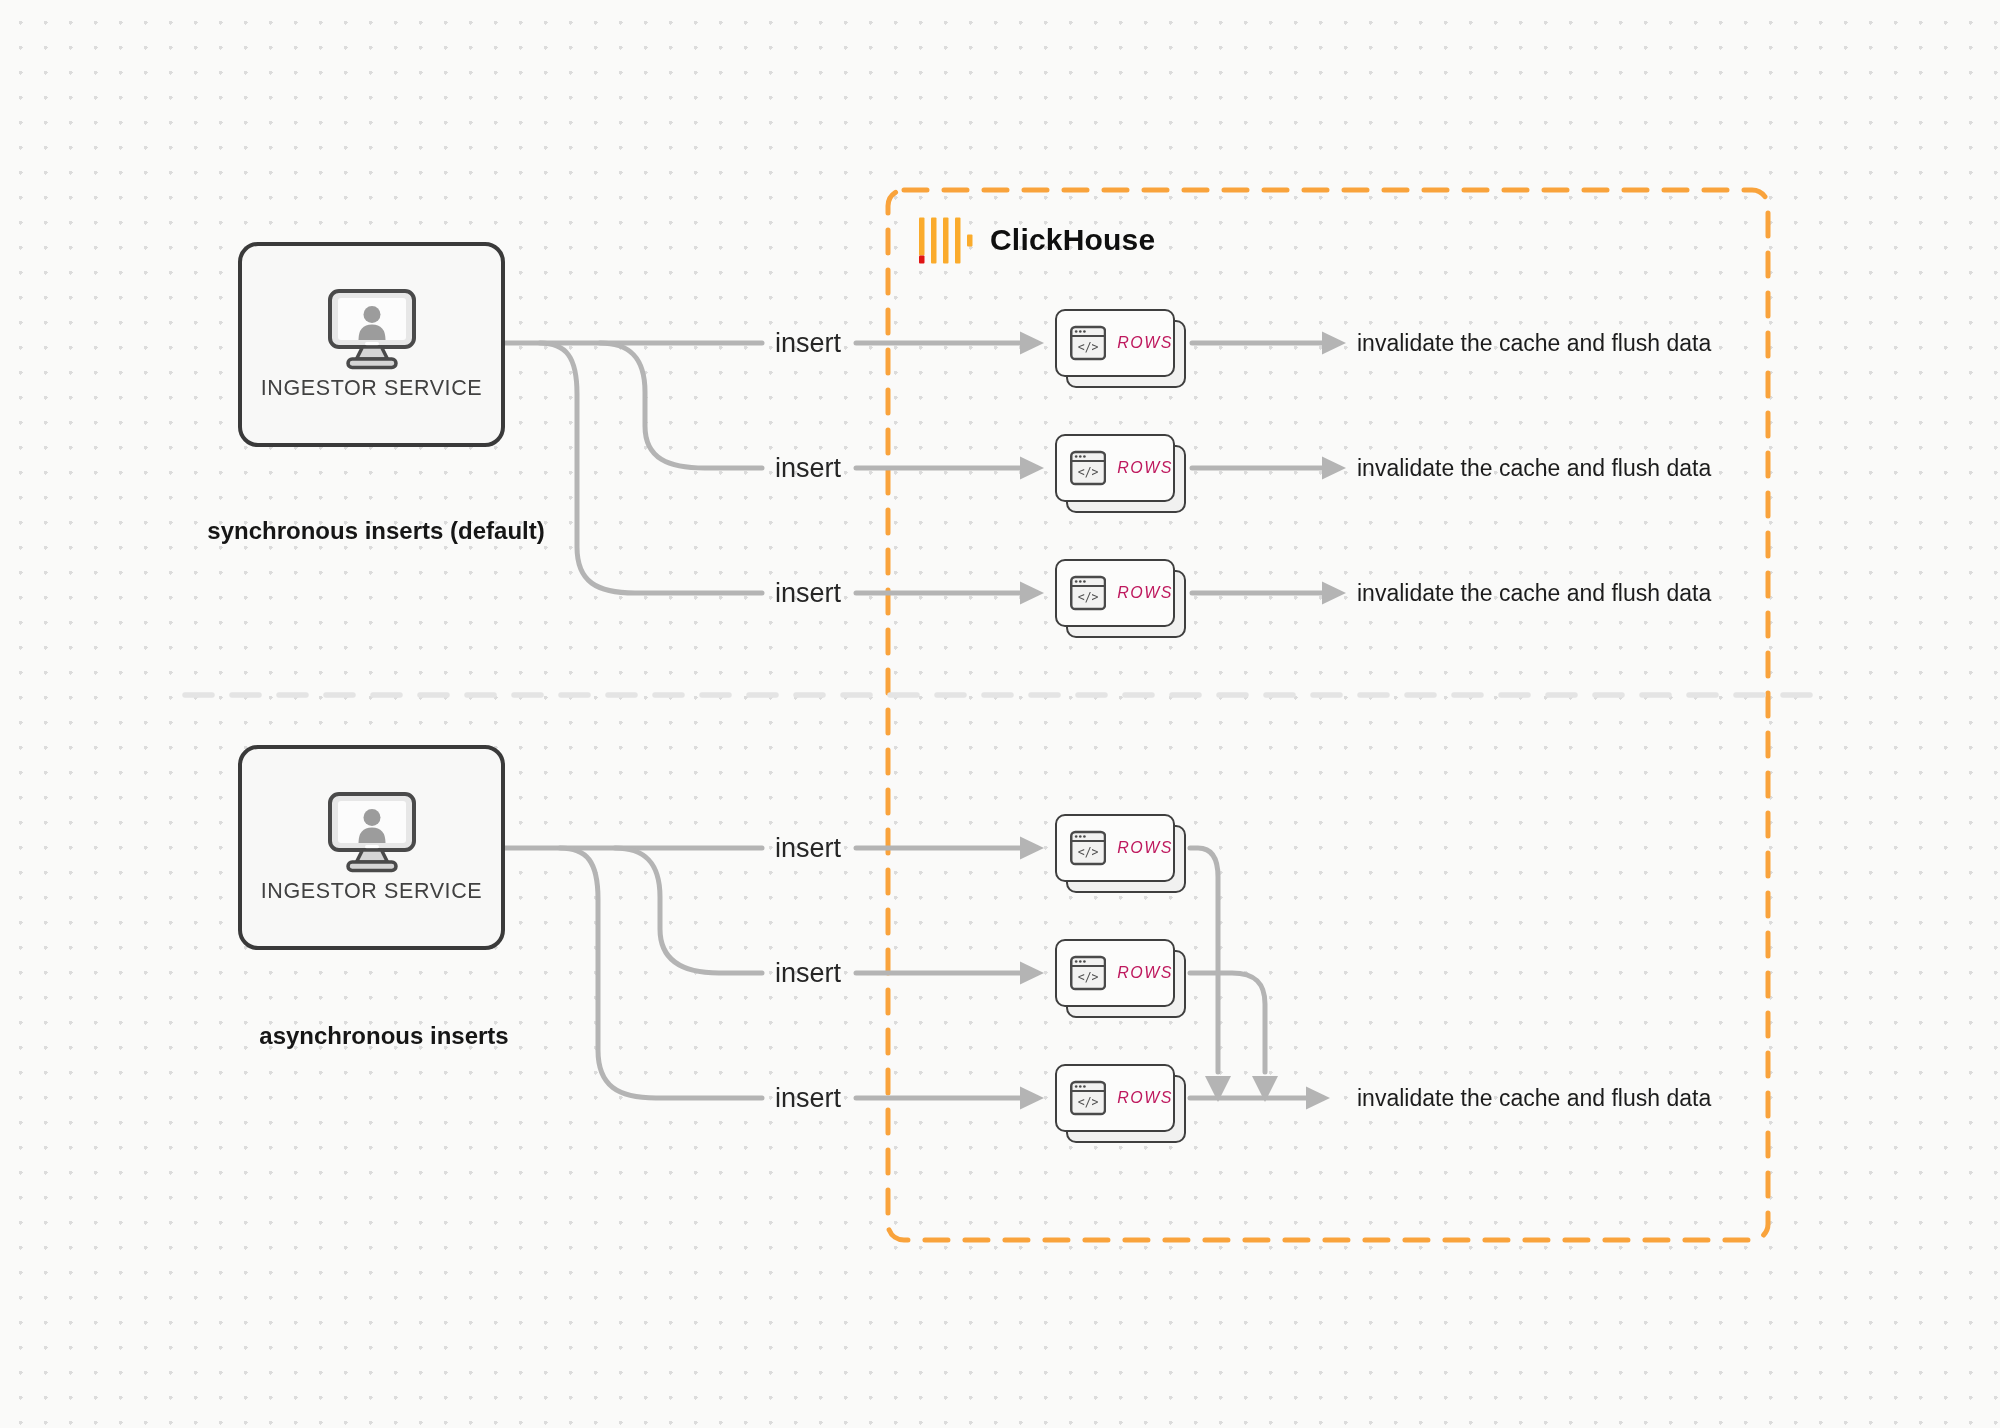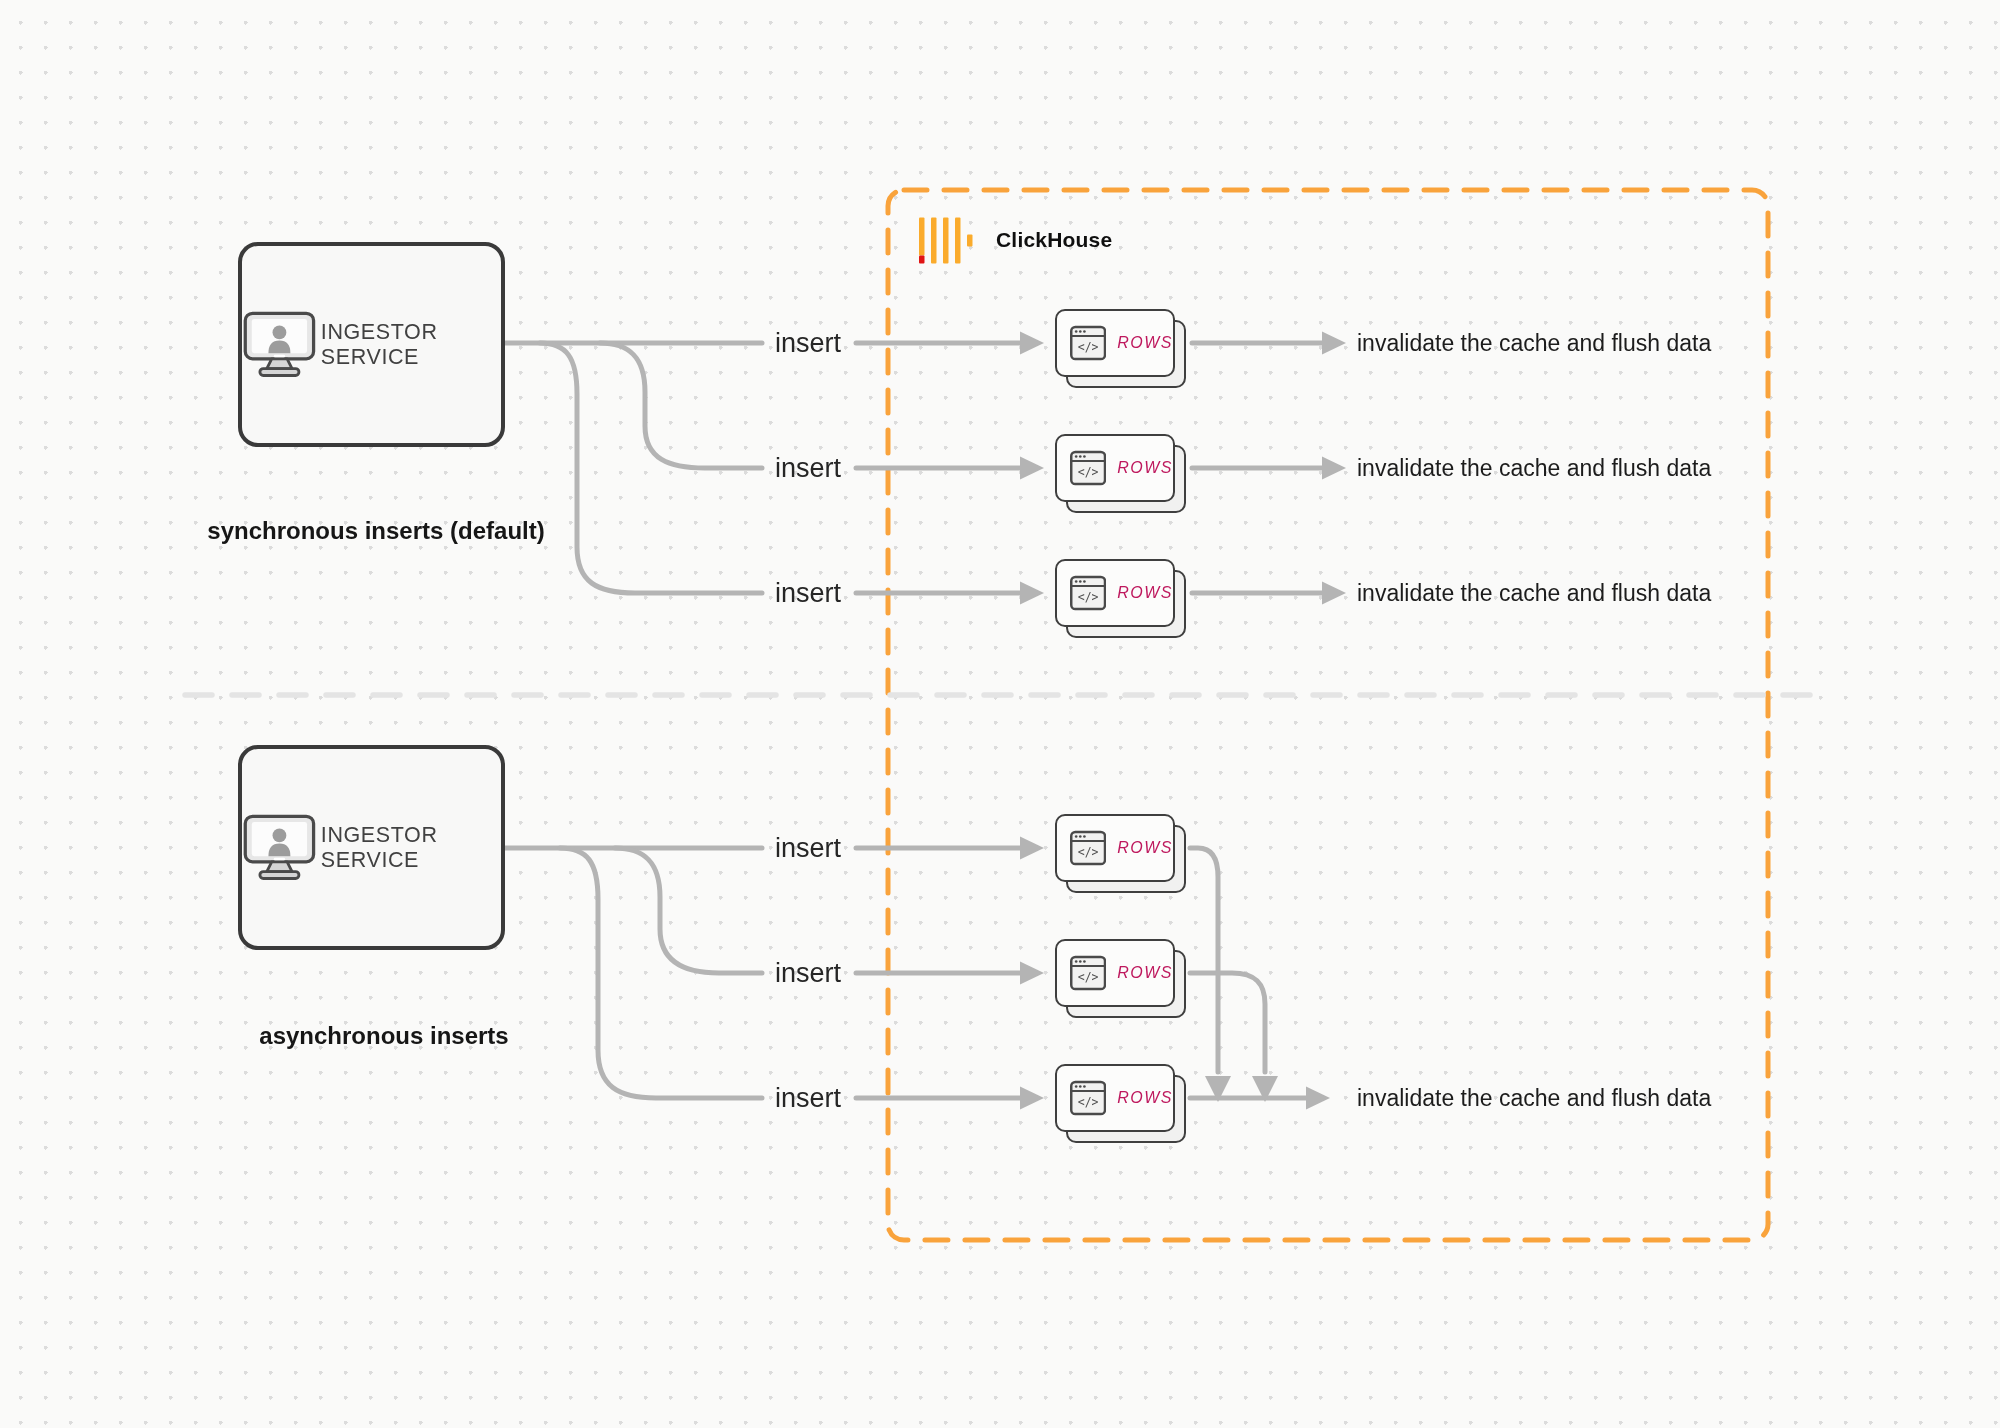--- a/index.html
+++ b/index.html
@@ -16,21 +16,21 @@
   svg.wires{position:absolute;left:0;top:0;width:2000px;height:1428px;}
   .wire{stroke:var(--wire,#b4b4b4);stroke-width:5;fill:none;stroke-linecap:round;}
   .head{fill:var(--wire,#b4b4b4);stroke:none;}
   .ch-rect{stroke:var(--accent,#f9a33c);stroke-width:5;fill:none;stroke-linecap:round;stroke-dasharray:23 17;}
   .divider{stroke:var(--divider,#e4e4e4);stroke-width:5.5;fill:none;stroke-linecap:round;stroke-dasharray:27 20;}
 
   .node{
     position:absolute;left:238px;width:267px;height:205px;
     background:#f8f8f7;border:4px solid var(--node-border,#3a3a3a);border-radius:20px;
     box-sizing:border-box;
-    display:flex;align-items:center;justify-content:center;gap:4px;
+    display:flex;flex-direction:column;align-items:center;justify-content:center;gap:4px;
   }
   .node.sync{top:242px;}
   .node.async{top:745px;}
   .node-label{font-size:21.5px;letter-spacing:.6px;color:#414141;}
 
   .caption{
     position:absolute;transform:translate(-50%,-50%);
     font-size:24px;font-weight:bold;color:#161616;white-space:nowrap;
   }
   .caption.sync{left:376px;top:531px;}
@@ -53,21 +53,21 @@
   .rows-card .front{
     position:absolute;left:0;top:0;width:120px;height:68px;
     background:#fcfcfb;border:2.5px solid #3f3f3f;border-radius:10px;box-sizing:border-box;
     display:flex;align-items:center;padding-left:13px;
   }
   .rows-text{font-size:16px;font-style:italic;font-weight:500;letter-spacing:1.5px;color:#be185d;margin-left:11px;}
   .rc1{top:309px;} .rc2{top:434px;} .rc3{top:559px;}
   .rc4{top:814px;} .rc5{top:939px;} .rc6{top:1064px;}
 
   .ch-logo{position:absolute;left:918px;top:216px;height:48px;display:flex;align-items:center;}
-  .ch-wordmark{font-size:21px;font-weight:600;color:#0f0f0f;margin-left:22px;letter-spacing:.2px;}
+  .ch-wordmark{font-size:30px;font-weight:600;color:#0f0f0f;margin-left:16px;letter-spacing:.2px;}
 </style>
 </head>
 <body>
 
 <div class="stage">
 
   <svg class="wires">
 
     <rect class="ch-rect" x="888" y="190" width="880" height="1050" rx="16"></rect>
 

